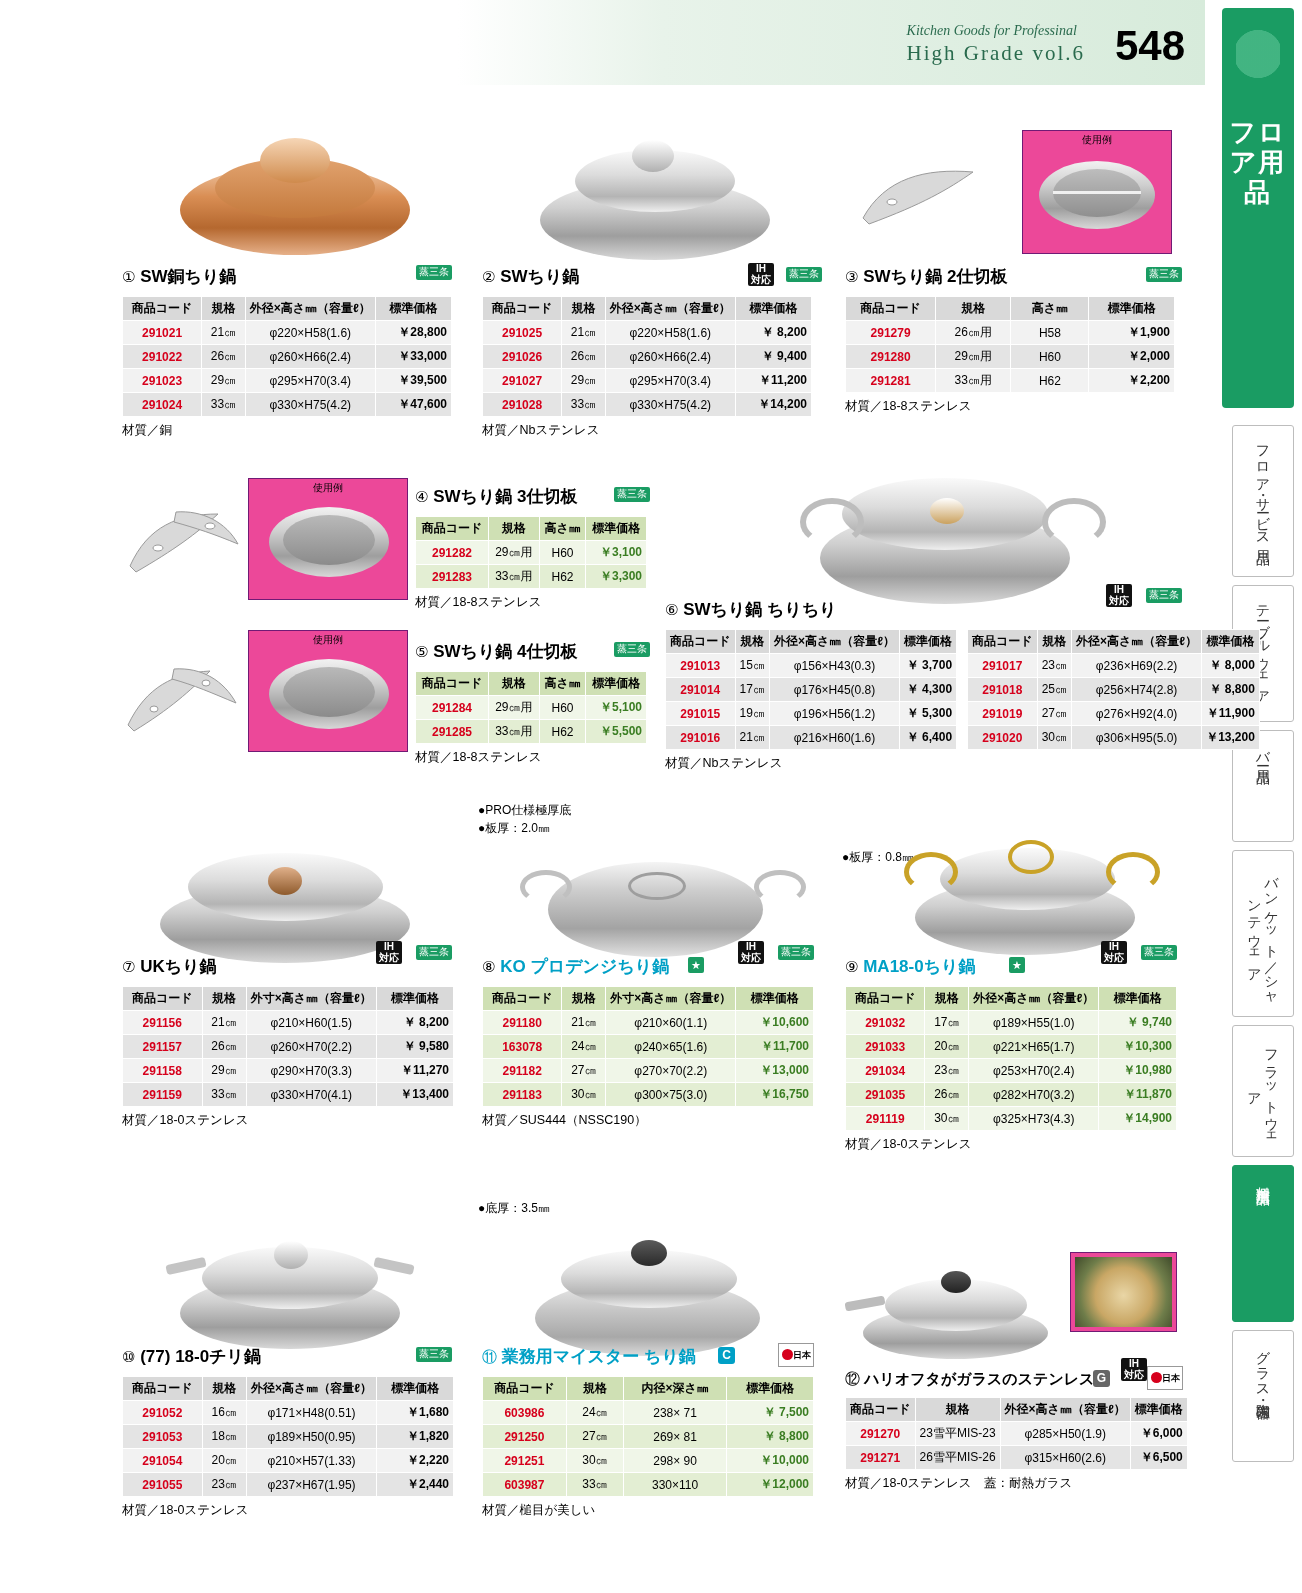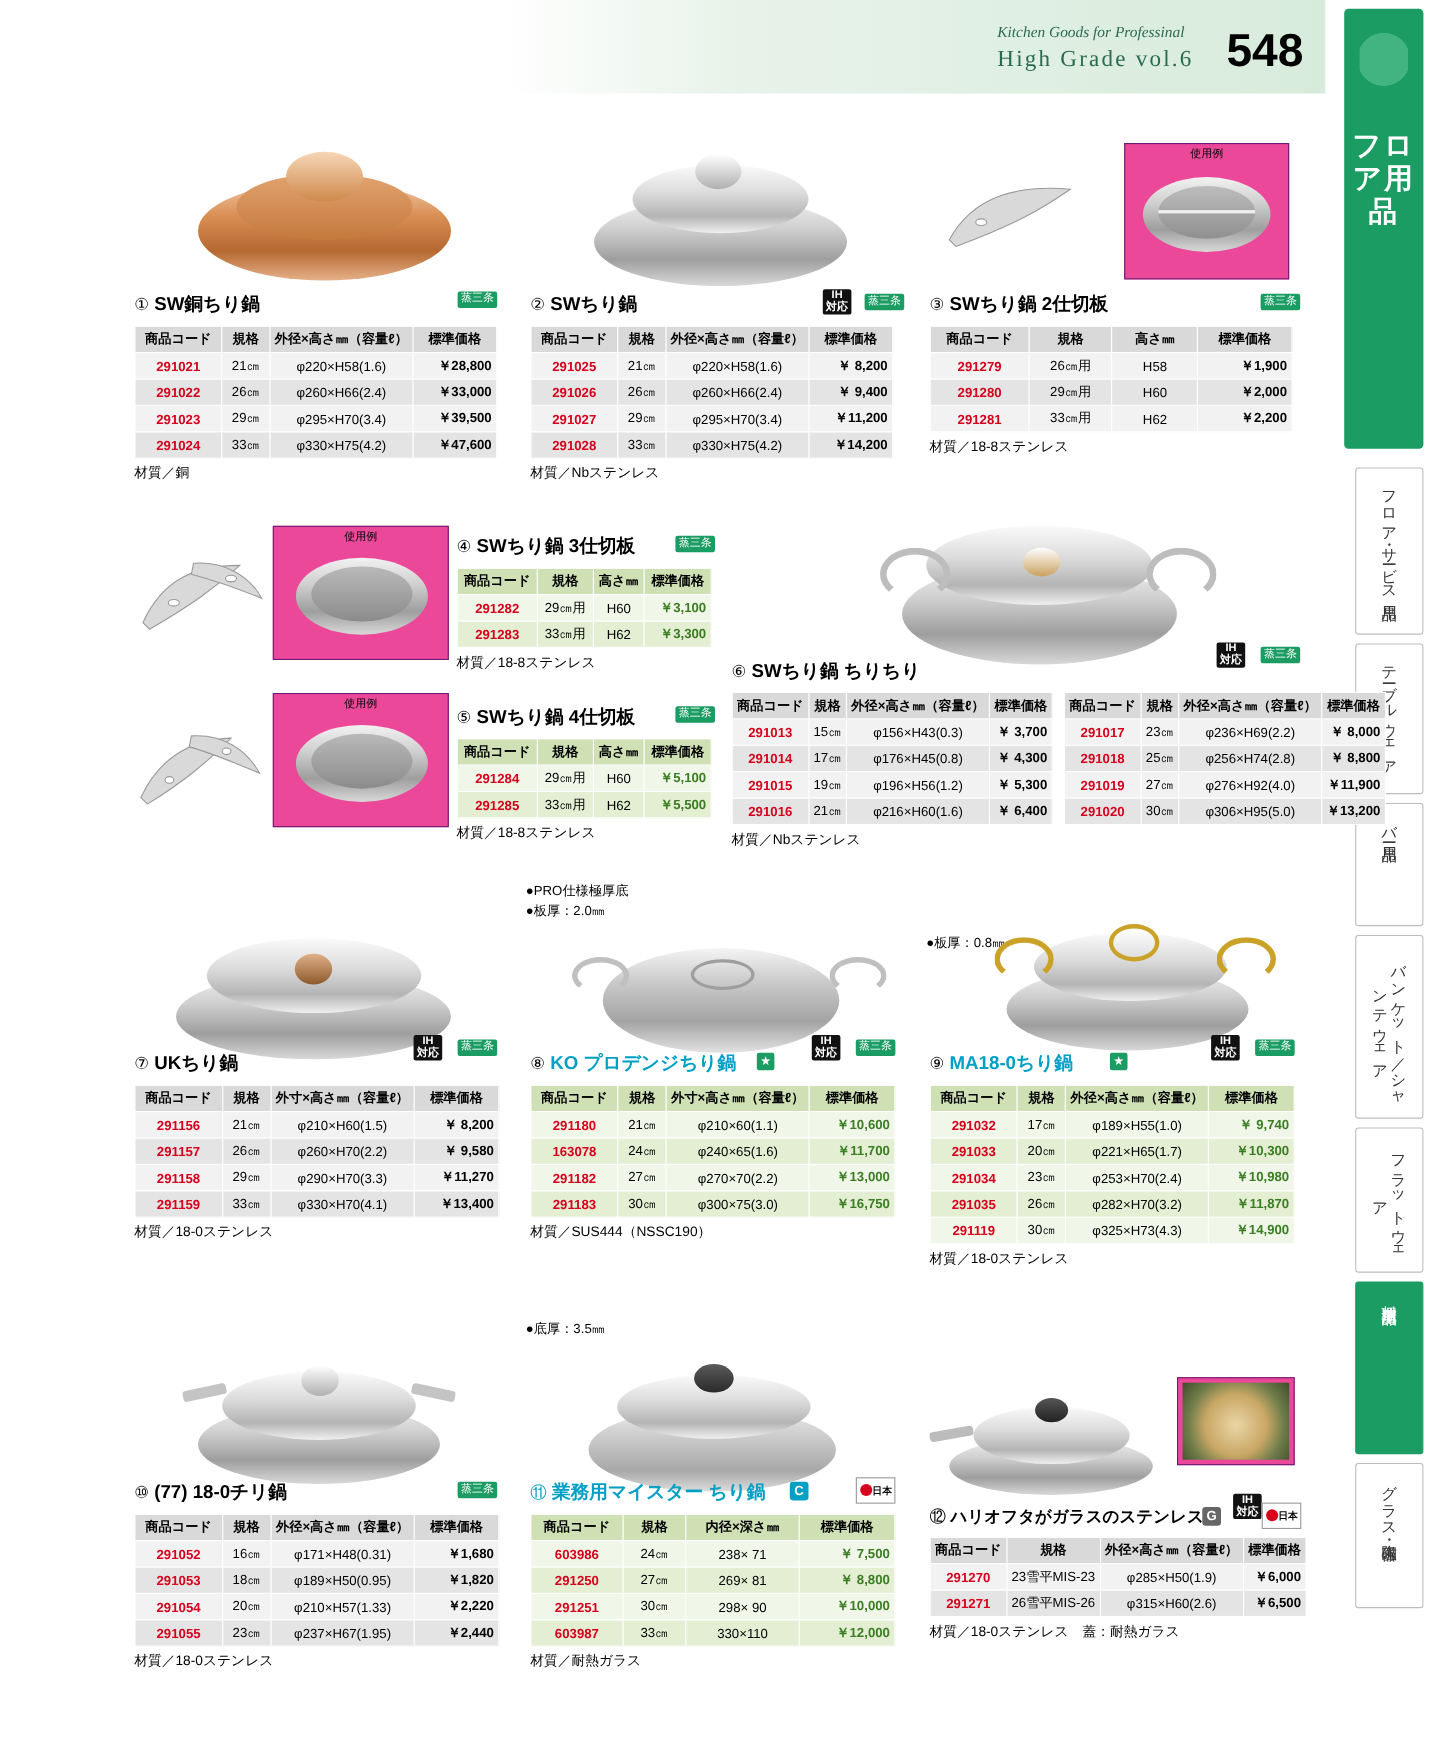--- a/index.html
+++ b/index.html
@@ -673,21 +673,21 @@
       <tbody>
           <tr>
         <th style="width:80px">商品コード</th>
         <th style="width:44px">規格</th>
         <th style="width:122px">外径×高さ㎜（容量ℓ）</th>
         <th style="width:86px">標準価格</th>
       </tr>
       <tr>
             <td class="code">291052</td>
             <td>16㎝</td>
-            <td>φ171×H48(0.31)</td>
+            <td>φ171×H48(0.51)</td>
             <td class="price">￥1,680</td>
           </tr>
       <tr class="alt">
             <td class="code">291053</td>
             <td>18㎝</td>
             <td>φ189×H50(0.95)</td>
             <td class="price">￥1,820</td>
           </tr>
       <tr>
             <td class="code">291054</td>
@@ -749,21 +749,21 @@
             <td class="price">￥10,000</td>
           </tr>
       <tr class="alt">
             <td class="code">603987</td>
             <td>33㎝</td>
             <td>330×110</td>
             <td class="price">￥12,000</td>
           </tr>
     </tbody>
       </table>
-    <div class="mat" style="margin-top:5px;">材質／耐熱ガラス</div>
+    <div class="mat" style="margin-top:5px;">材質／槌目が美しい</div>
   </div>
 
   <div class="photo" style="left:845px;top:1255px;width:220px;height:110px;">
     <div class="pot-body" style="position:absolute;left:18px;top:52px;width:185px;height:52px;"></div>
     <div class="lid" style="position:absolute;left:40px;top:24px;width:142px;height:52px;"></div>
     <div style="position:absolute;left:96px;top:16px;width:30px;height:22px;border-radius:50%;background:linear-gradient(180deg,#555,#222);"></div>
     <div style="position:absolute;left:0px;top:44px;width:40px;height:9px;background:#bcbcbc;border-radius:3px;transform:rotate(-10deg);"></div>
   </div>
   <div class="framebox photo" style="left:1070px;top:1252px;width:105px;height:78px;">
     <div style="position:absolute;left:4px;top:4px;right:4px;bottom:4px;background:radial-gradient(circle at 50% 55%,#e9d6a6 0%,#c9a765 45%,#6f7d4a 70%,#3f4a2a 100%);"></div>

